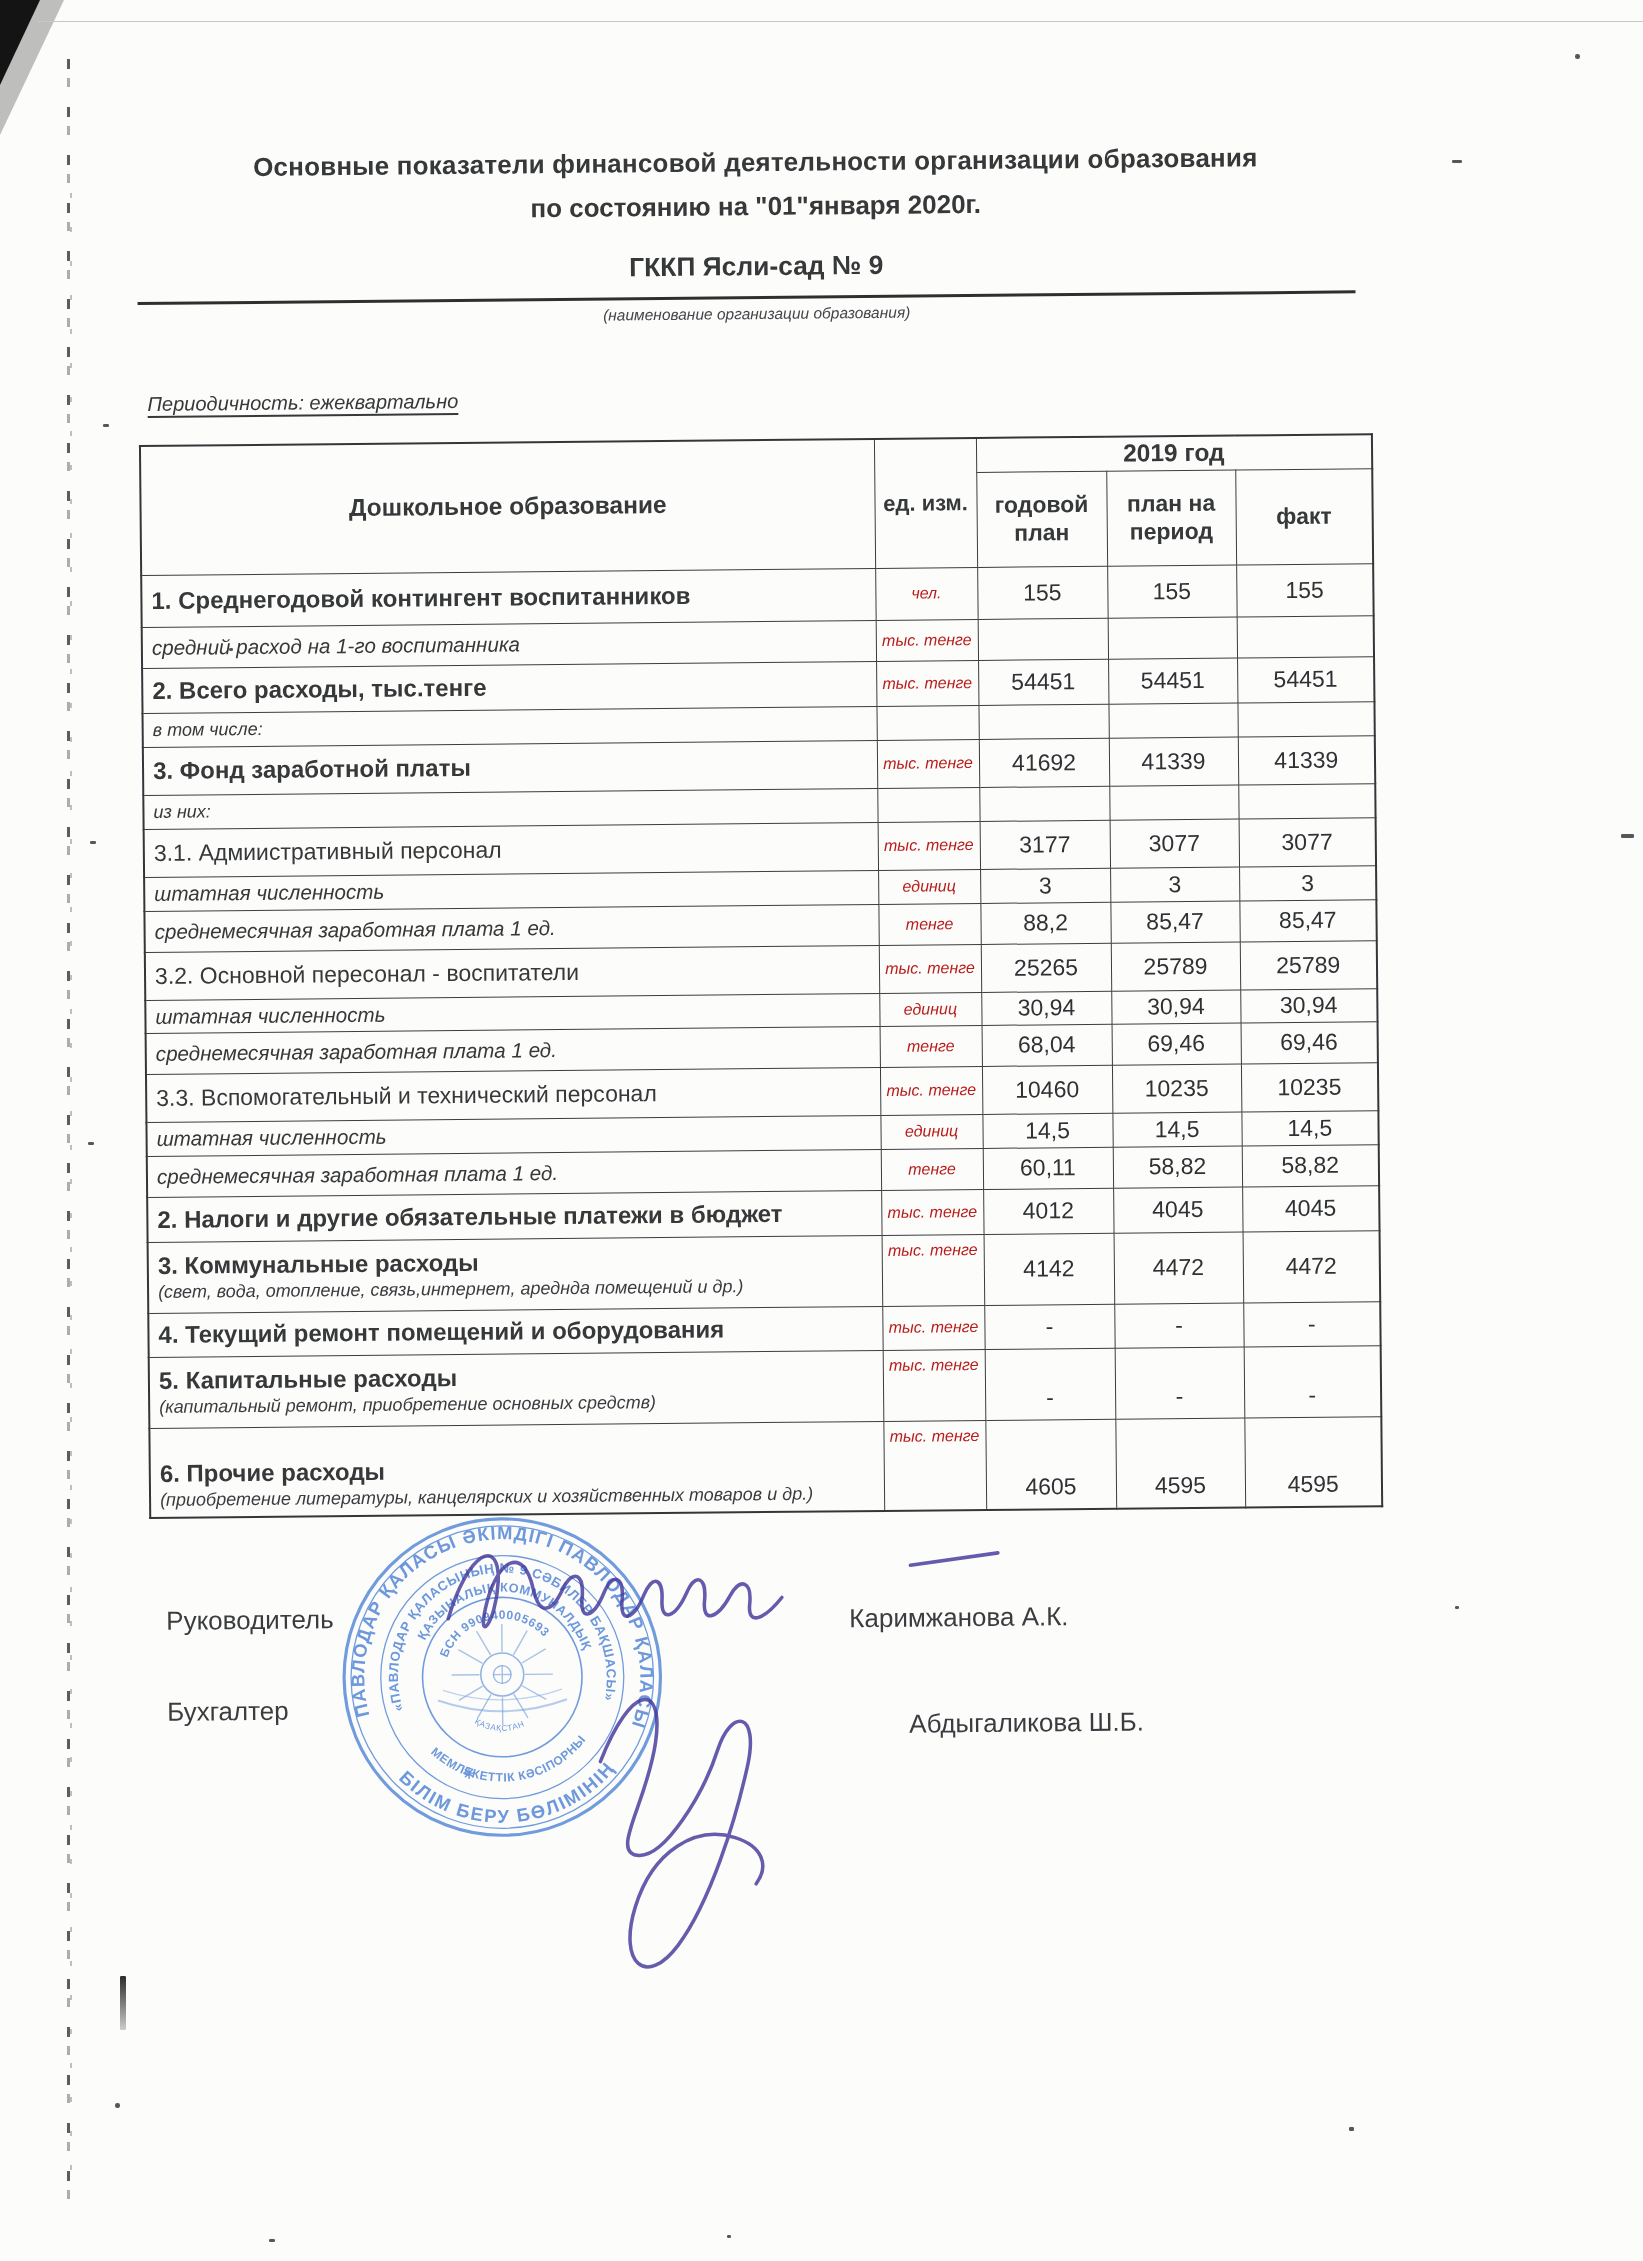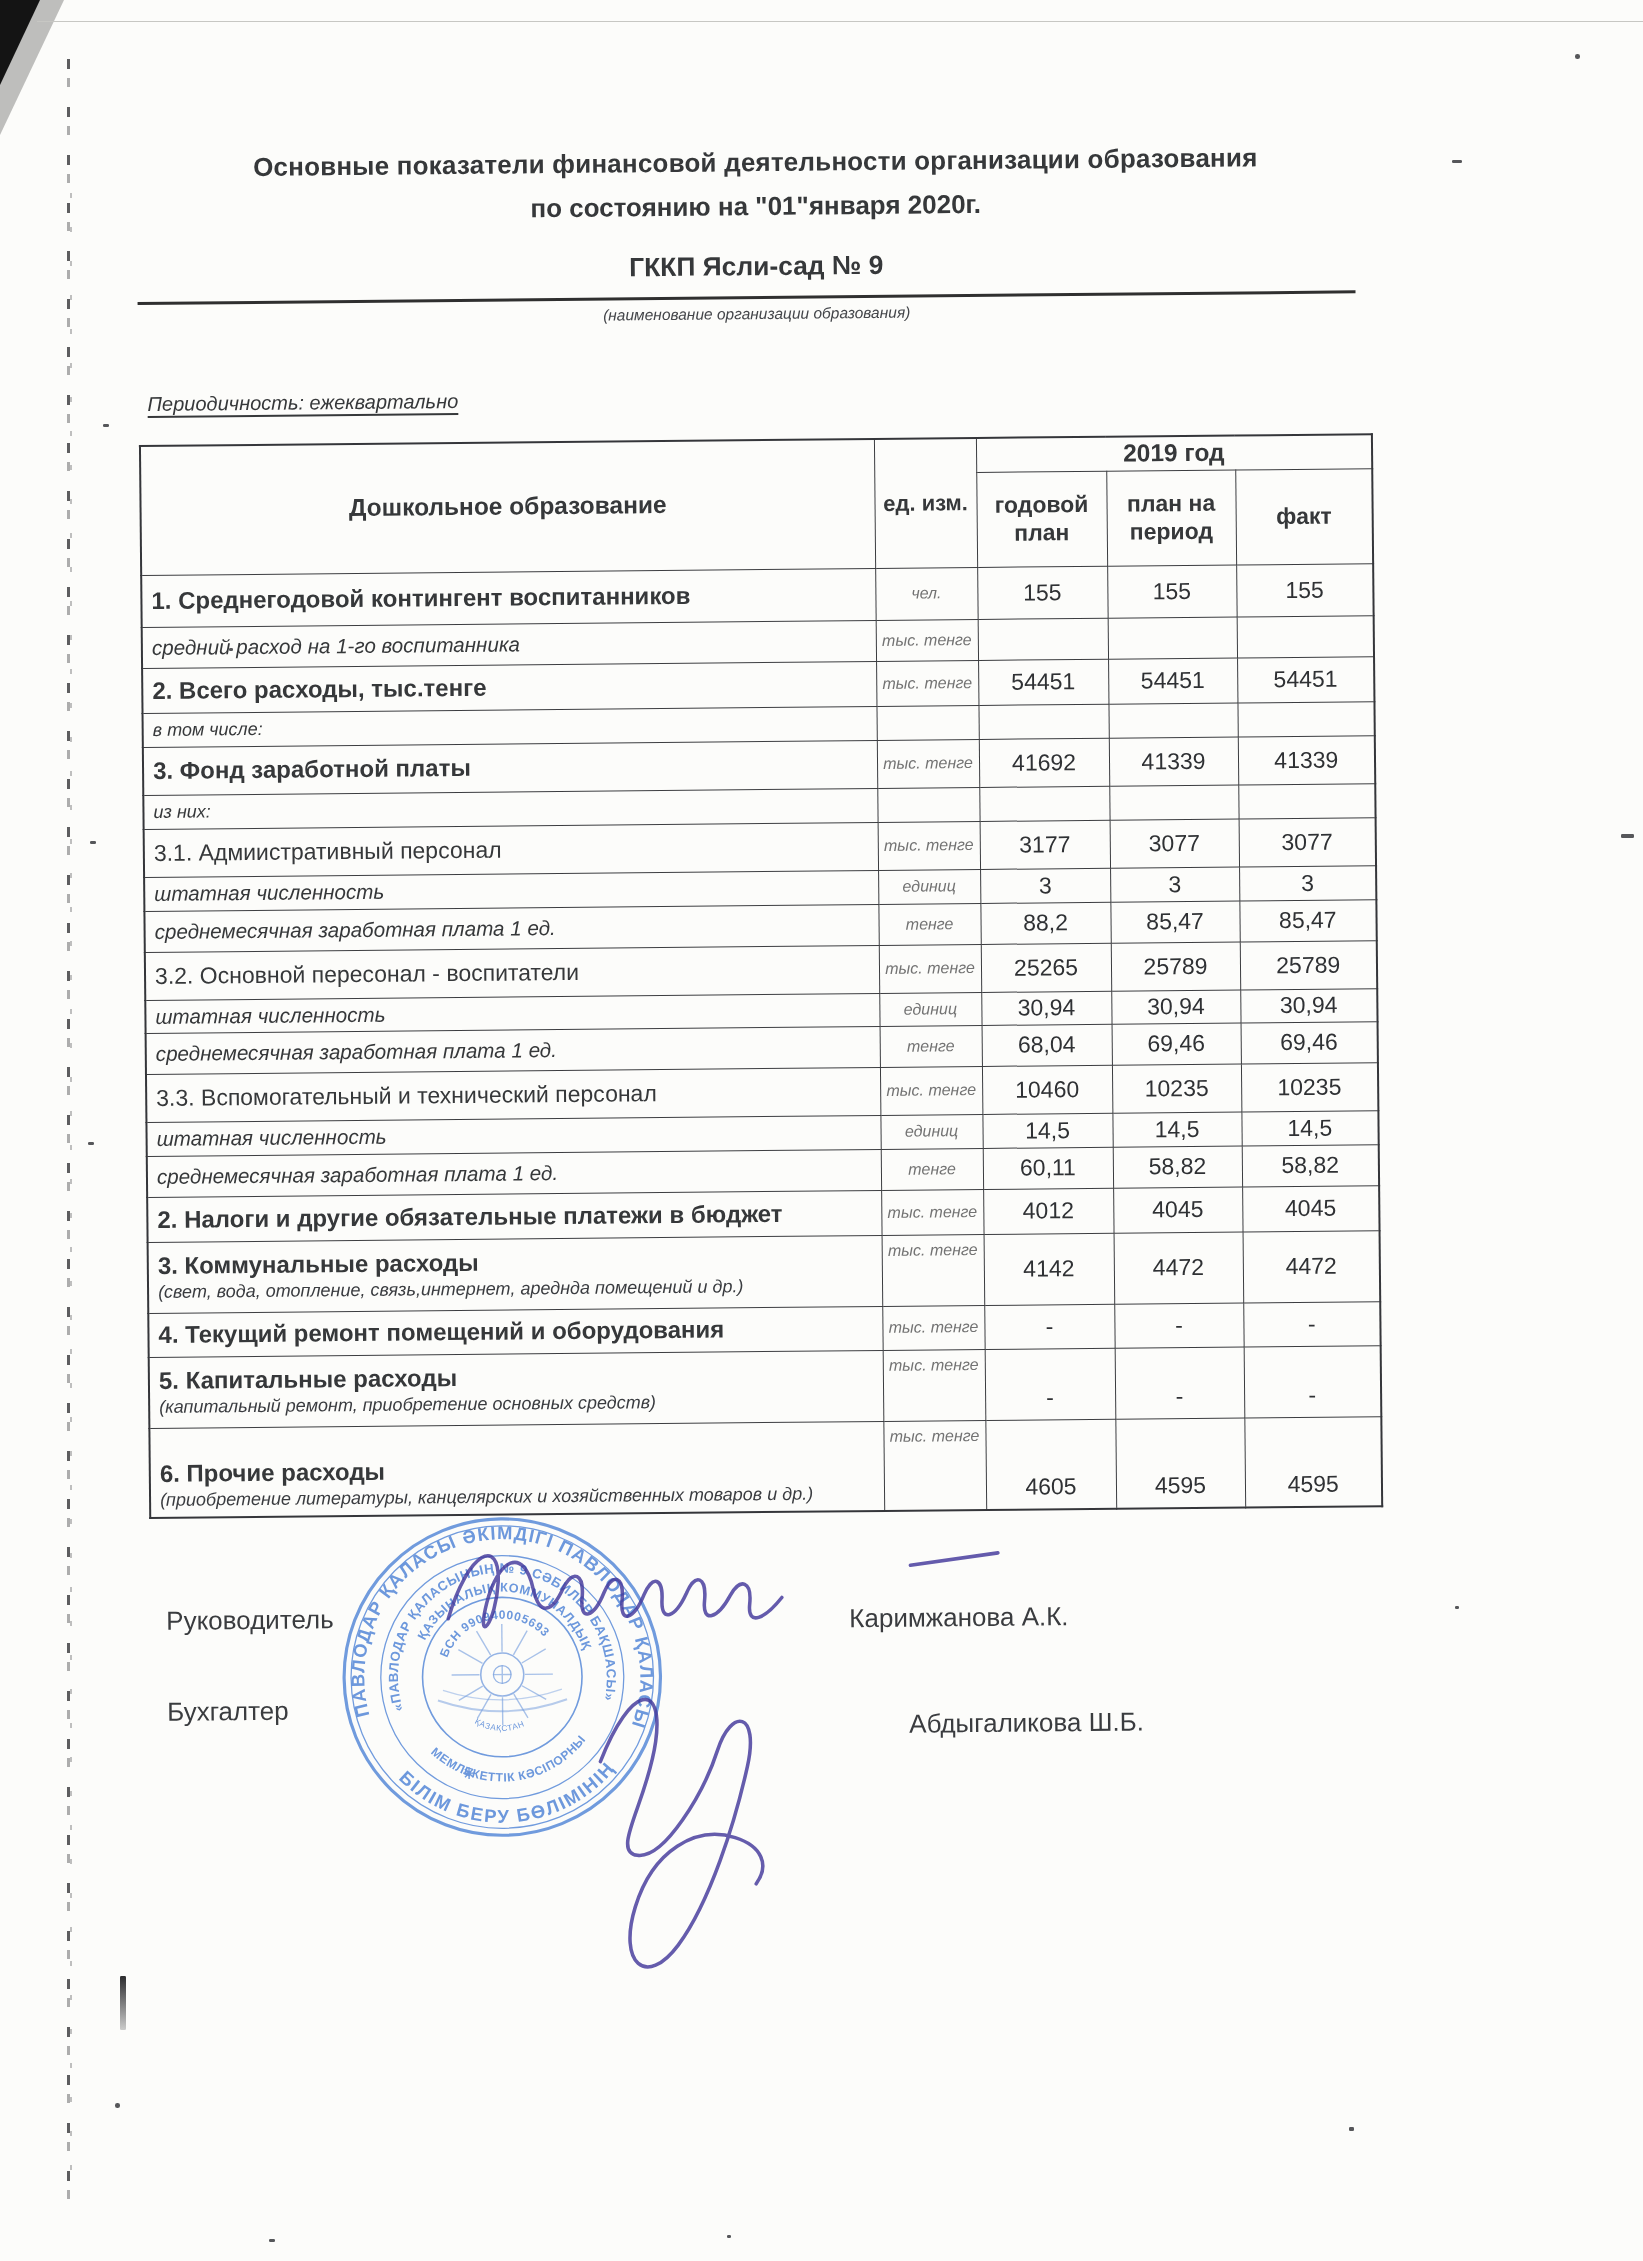--- a/index.html
+++ b/index.html
@@ -20,21 +20,21 @@
   
   table{position:absolute;left:139px;top:445px;width:1232px;border-collapse:collapse;
         table-layout:fixed;border:2.6px solid #35363a;}
   th,td{border:1.3px solid #3c3d40;padding:0 5.2px;overflow:hidden;}
   th{font-weight:bold;vertical-align:middle;text-align:center;line-height:1.18;}
   .h-name{font-size:24.5px;}
   .h-unit{font-size:22px;}
   .h-year{font-size:24.5px;}
   .h-sub{font-size:23px;}
   .c-name{text-align:left;vertical-align:middle;padding-left:9px;}
-  .c-unit{text-align:center;vertical-align:middle;font-style:italic;font-size:16px;color:#737373;}
+  .c-unit{text-align:center;vertical-align:middle;font-style:italic;font-size:16px;color:#b91c1c;}
   .c-val{text-align:center;vertical-align:middle;font-size:23px;color:#2f3134;}
   .nm{display:block;line-height:1.15;}
   .bold{font-weight:bold;font-size:24px;}
   .plain{font-size:23px;}
   .ital{font-style:italic;font-size:20.6px;}
   .small{font-style:italic;font-size:18px;}
   .note{display:block;font-style:italic;font-size:18px;line-height:1.15;margin-top:2.6px;color:#3a3c40;}
   .note:empty{display:none;}
   .vtop{vertical-align:top;padding-top:6.4px;}
   .vbot{vertical-align:bottom;padding-bottom:7.7px;}

